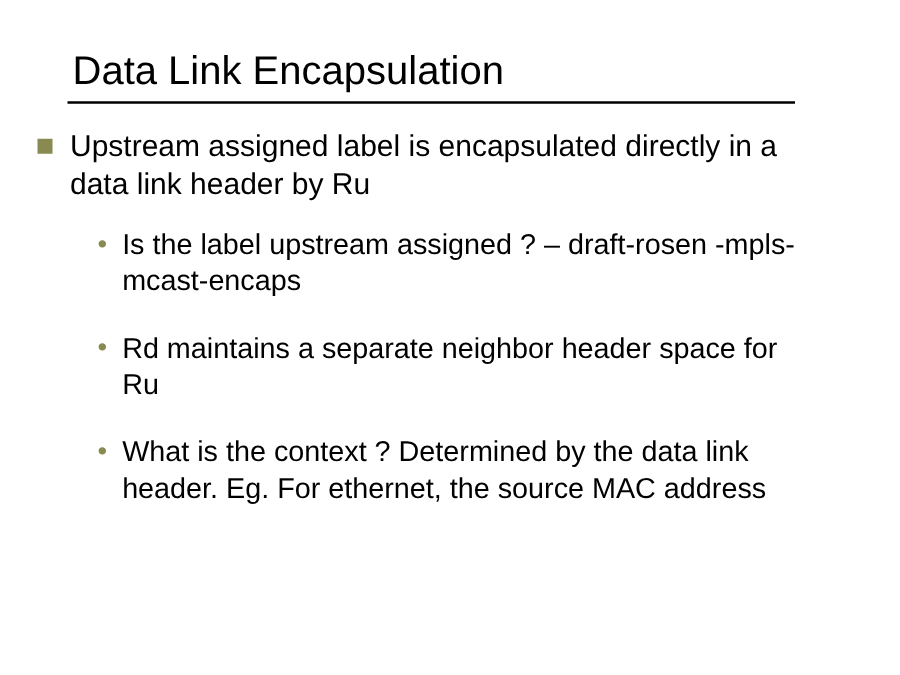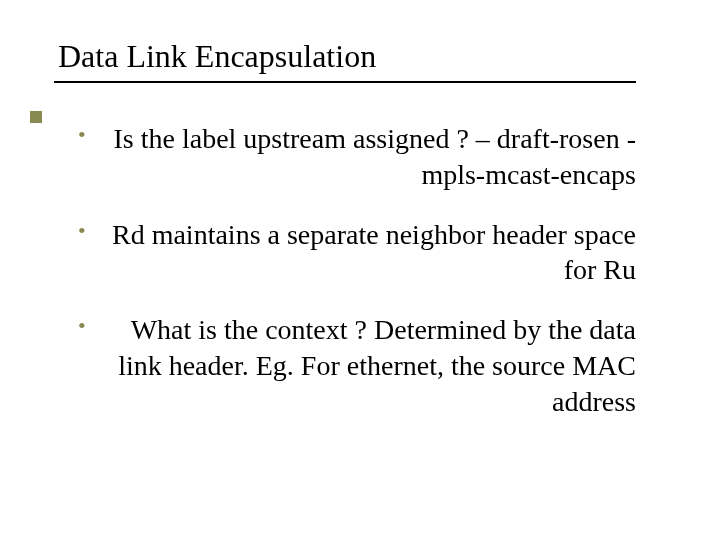--- a/index.html
+++ b/index.html
@@ -9,21 +9,20 @@
     background: #ffffff;
     font-family: Arial, Helvetica, sans-serif;
     color: #000000;
     overflow: hidden;
   }
   .slide {
     width: 716px;
     height: 540px;
     padding: 38px 80px 0 54px;
     position: relative;
-    font-family: Liberation Serif, serif;
   }
   .title {
     font-size: 32px;
     font-weight: 400;
     margin-left: 4px;
     margin-bottom: 6px;
   }
   .title-rule {
     border: none;
     border-top: 2px solid #000000;
@@ -63,35 +62,35 @@
   }
   .dot-bullet {
     font-size: 22px;
     line-height: 1.1;
     color: #898a51;
     margin-right: 12px;
     flex-shrink: 0;
     margin-top: 2px;
   }
   .sub-text {
-    font-size: 28px;
+    font-size: 23px;
     line-height: 1.28;
-    text-align: right;
   }
 </style>
 </head>
 <body>
 
 <div class="slide">
   <h1 class="title">Data Link Encapsulation</h1>
   <hr class="title-rule">
   <ul class="main-list">
     <li class="main-item">
       <span class="square-bullet"></span>
       <div>
+        <div class="main-text">Upstream assigned label is encapsulated directly in a data link header by Ru</div>
         <ul class="sub-list">
           <li class="sub-item">
             <span class="dot-bullet">•</span>
             <span class="sub-text">Is the label upstream assigned ? – draft-rosen -mpls-mcast-encaps</span>
           </li>
           <li class="sub-item">
             <span class="dot-bullet">•</span>
             <span class="sub-text">Rd maintains a separate neighbor header space for Ru</span>
           </li>
           <li class="sub-item">

